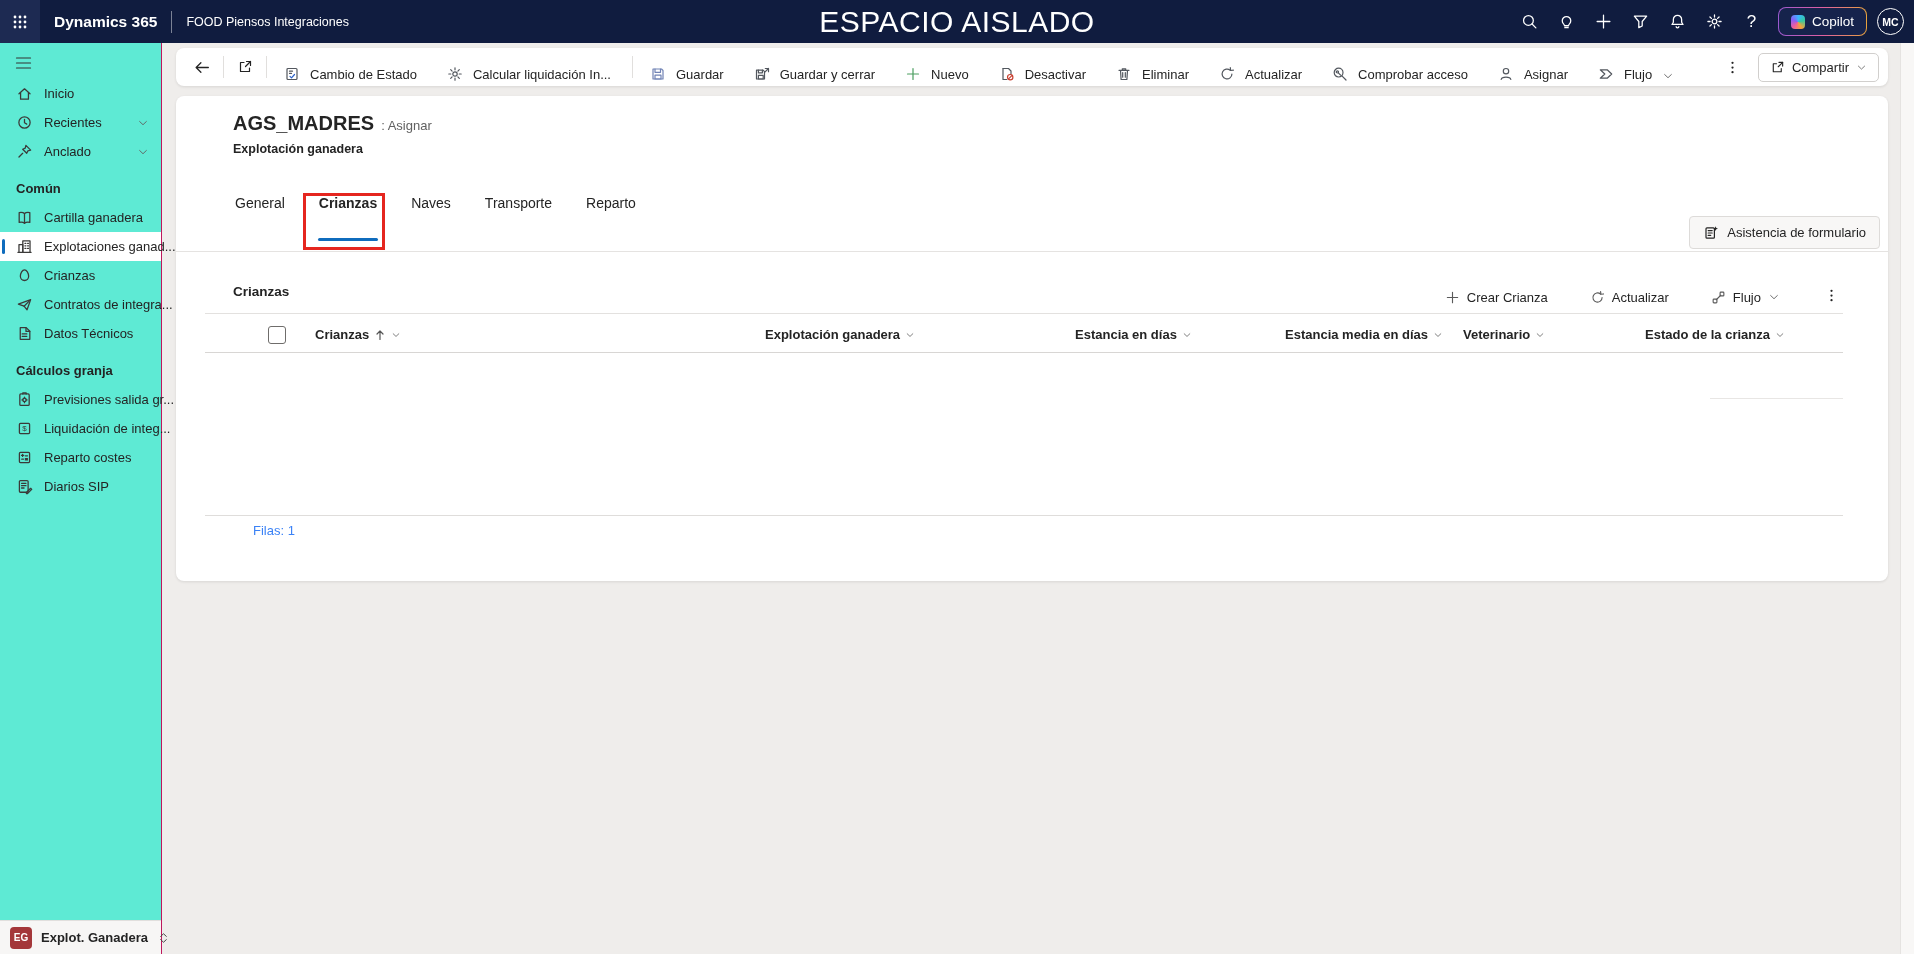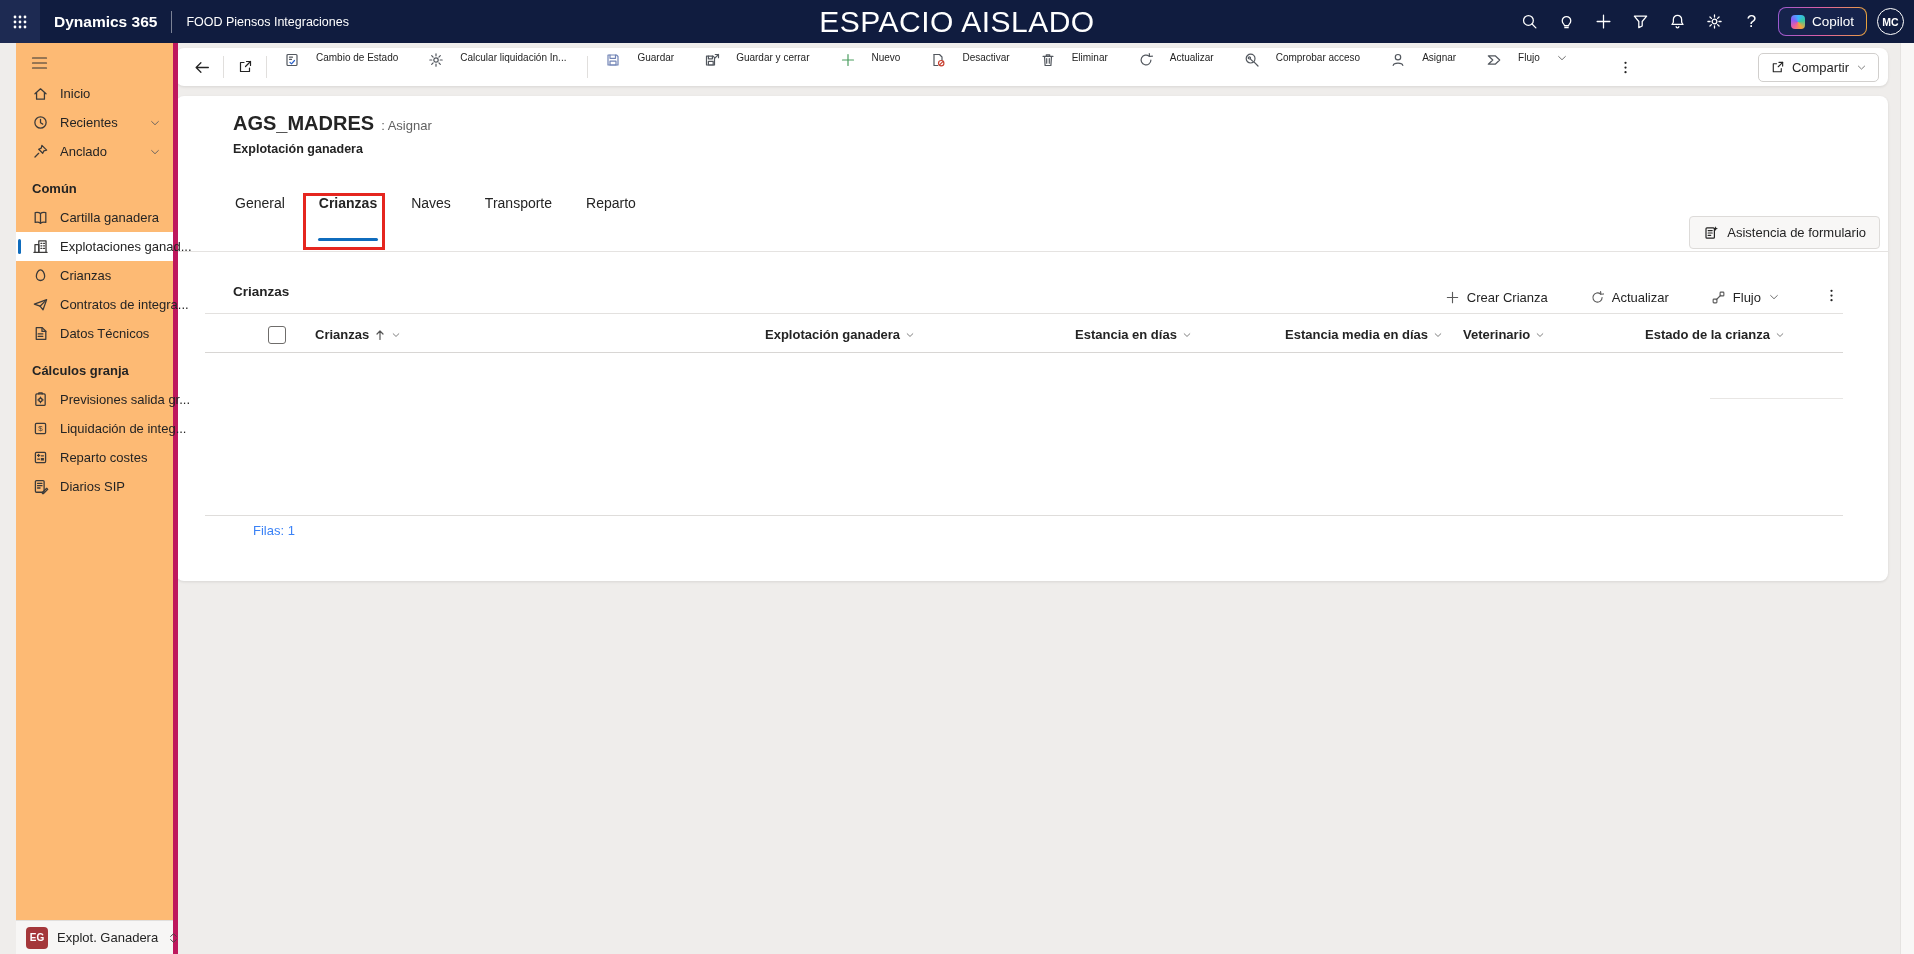--- a/index.html
+++ b/index.html
@@ -20,40 +20,40 @@
   .tb-btn{width:37px;height:43px;display:flex;align-items:center;justify-content:center;cursor:pointer}
   .help-glyph{font-size:17px;font-weight:400}
   .copilot{display:flex;align-items:center;gap:7px;height:29px;padding:0 12px;margin:0 10px 0 8px;border-radius:8px;
     border:1px solid transparent;font-size:13.5px;color:#fff;cursor:pointer;
     background:linear-gradient(#16234c,#16234c) padding-box,linear-gradient(90deg,#9b59d0,#e05fa2,#e8a33d) border-box}
   .copilot-logo{width:14px;height:14px;border-radius:4px;background:conic-gradient(from 220deg,#f25d9c,#8b5cf6,#38b6ff,#35c99e,#f2a33c,#f25d9c)}
   .avatar{width:27px;height:27px;border-radius:50%;border:1.5px solid #fff;display:flex;align-items:center;justify-content:center;
     font-size:10.5px;font-weight:700;margin-right:6px;cursor:pointer}
 
   
-  .sidebar{position:absolute;top:43px;left:16px;width:162px;bottom:0;background:#fdba74;border-right:5px solid #be185d;z-index:10}
+  .sidebar{position:absolute;top:43px;left:0;width:162px;bottom:0;background:#5eead4;border-right:1px solid #be185d;z-index:10}
   .burger{margin:8px 0 4px 15px;width:26px;height:24px;display:flex;align-items:center;cursor:pointer;color:#333}
   .nav-item{height:29px;display:flex;align-items:center;padding-left:16px;gap:11px;font-size:13px;cursor:pointer;position:relative;white-space:nowrap}
   .nav-item .nic{width:17px;display:flex;color:#3b3a39;flex:none}
   .nav-item .chev{position:absolute;right:12px;color:#605e5c;display:flex}
   .nav-head{font-size:13px;font-weight:700;padding:15px 0 7px 16px}
   .nav-item.selected{background:#ffffff}
   .nav-item.selected::before{content:"";position:absolute;left:2px;top:7px;width:3px;height:15px;border-radius:2px;background:#0f6cbd}
   .sb-footer{position:absolute;left:0;right:0;bottom:0;height:34px;border-top:1px solid #e1dfdd;display:flex;align-items:center;
     padding-left:10px;gap:9px;background:#f7f6f5;cursor:pointer}
   .org-badge{width:22px;height:22px;border-radius:4px;background:#a4373a;color:#fff;font-size:10px;font-weight:700;
     display:flex;align-items:center;justify-content:center;flex:none}
-  .sb-footer .lbl{font-size:13px;font-weight:400;white-space:nowrap}
+  .sb-footer .lbl{font-size:13px;font-weight:700;white-space:nowrap}
   .sb-footer .sw{margin-left:auto;margin-right:10px;color:#444;display:flex}
 
   
   .cmdbar{position:absolute;left:176px;top:48px;width:1712px;height:38px;background:#fff;border-radius:8px;
     box-shadow:0 1px 3px rgba(0,0,0,.10);display:flex;align-items:center;padding:0 9px;z-index:5}
   .icon-btn{width:34px;height:30px;display:flex;align-items:center;justify-content:center;border-radius:4px;cursor:pointer;color:#242424;flex:none}
-  .cmd{display:flex;align-items:flex-start;gap:16px;padding:0 13px;margin-right:4px;height:30px;border-radius:4px;font-size:10px;
+  .cmd{display:flex;align-items:flex-end;gap:10px;padding:0 13px;margin-right:4px;height:30px;border-radius:4px;font-size:13px;
     cursor:pointer;white-space:nowrap}
   .cmd .cic{display:flex;color:#52575e}
   .cmd-sep{width:1px;height:22px;background:#e1dfdd;margin:0 4px;flex:none}
   .dots{margin-left:24px;color:#242424}
   .share-btn{margin-left:auto;display:flex;align-items:center;gap:7px;height:29px;padding:0 11px;border:1px solid #d1cfcd;
     border-radius:5px;font-size:13px;cursor:pointer;background:#fff;white-space:nowrap}
   .chev-s{display:flex;color:#616161}
 
   
   .card{position:absolute;left:176px;top:96px;width:1712px;height:485px;background:#fff;border-radius:8px;box-shadow:0 1px 3px rgba(0,0,0,.10)}

